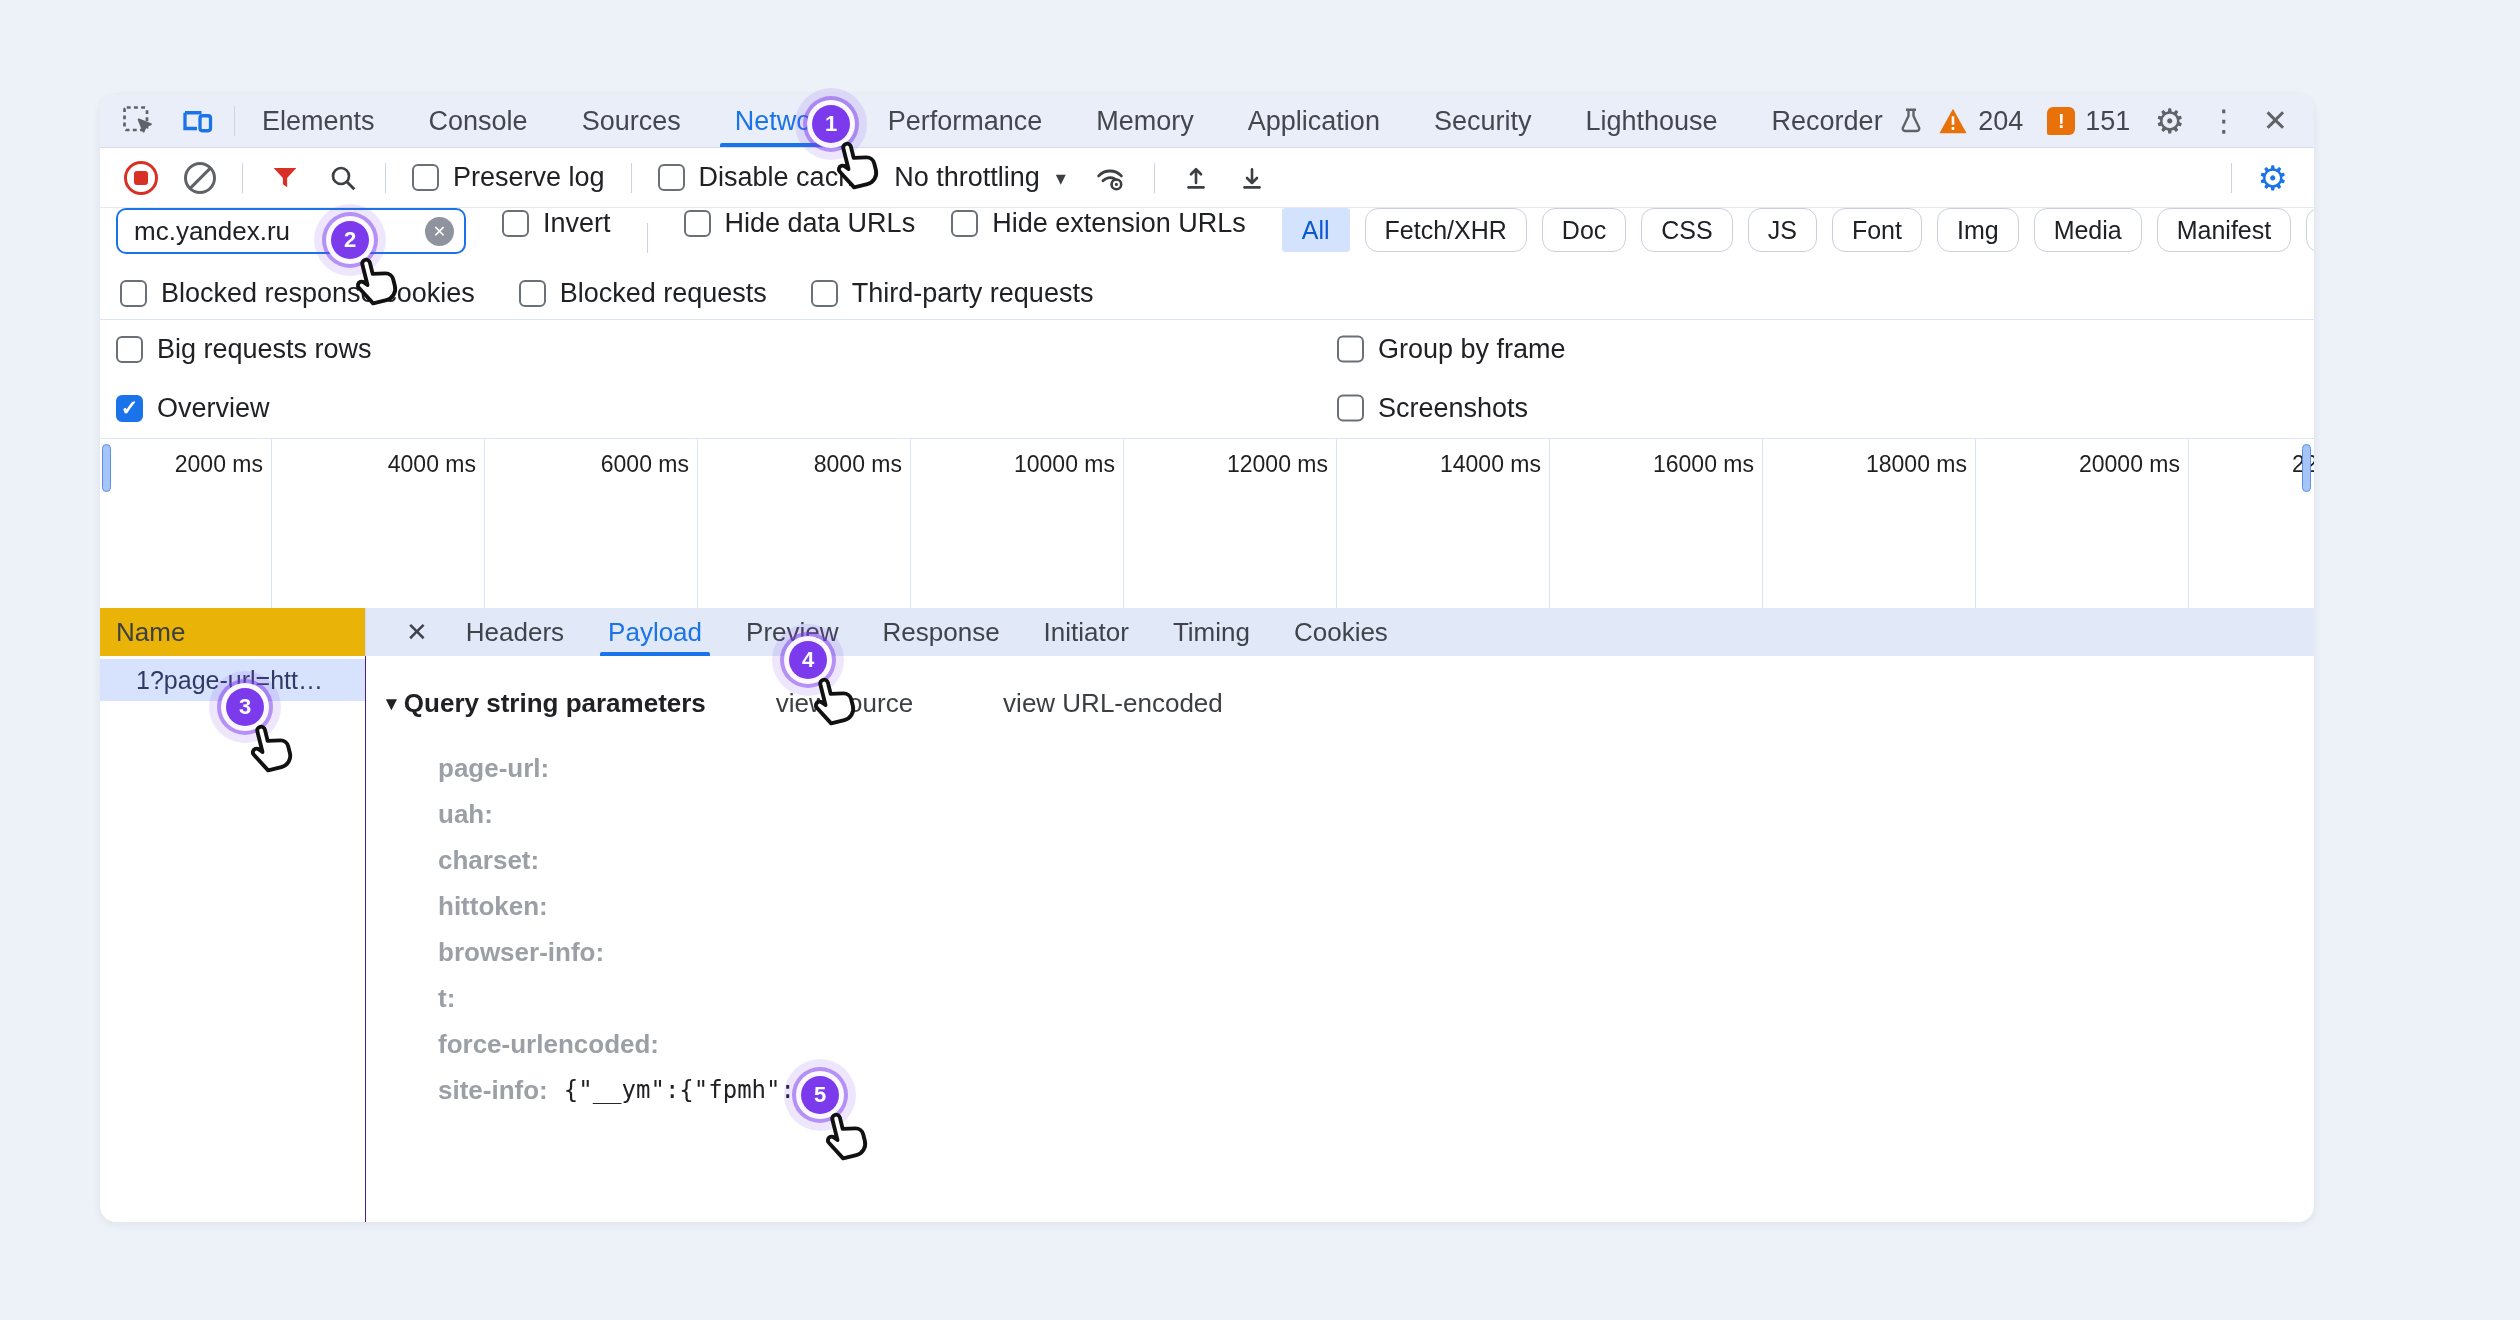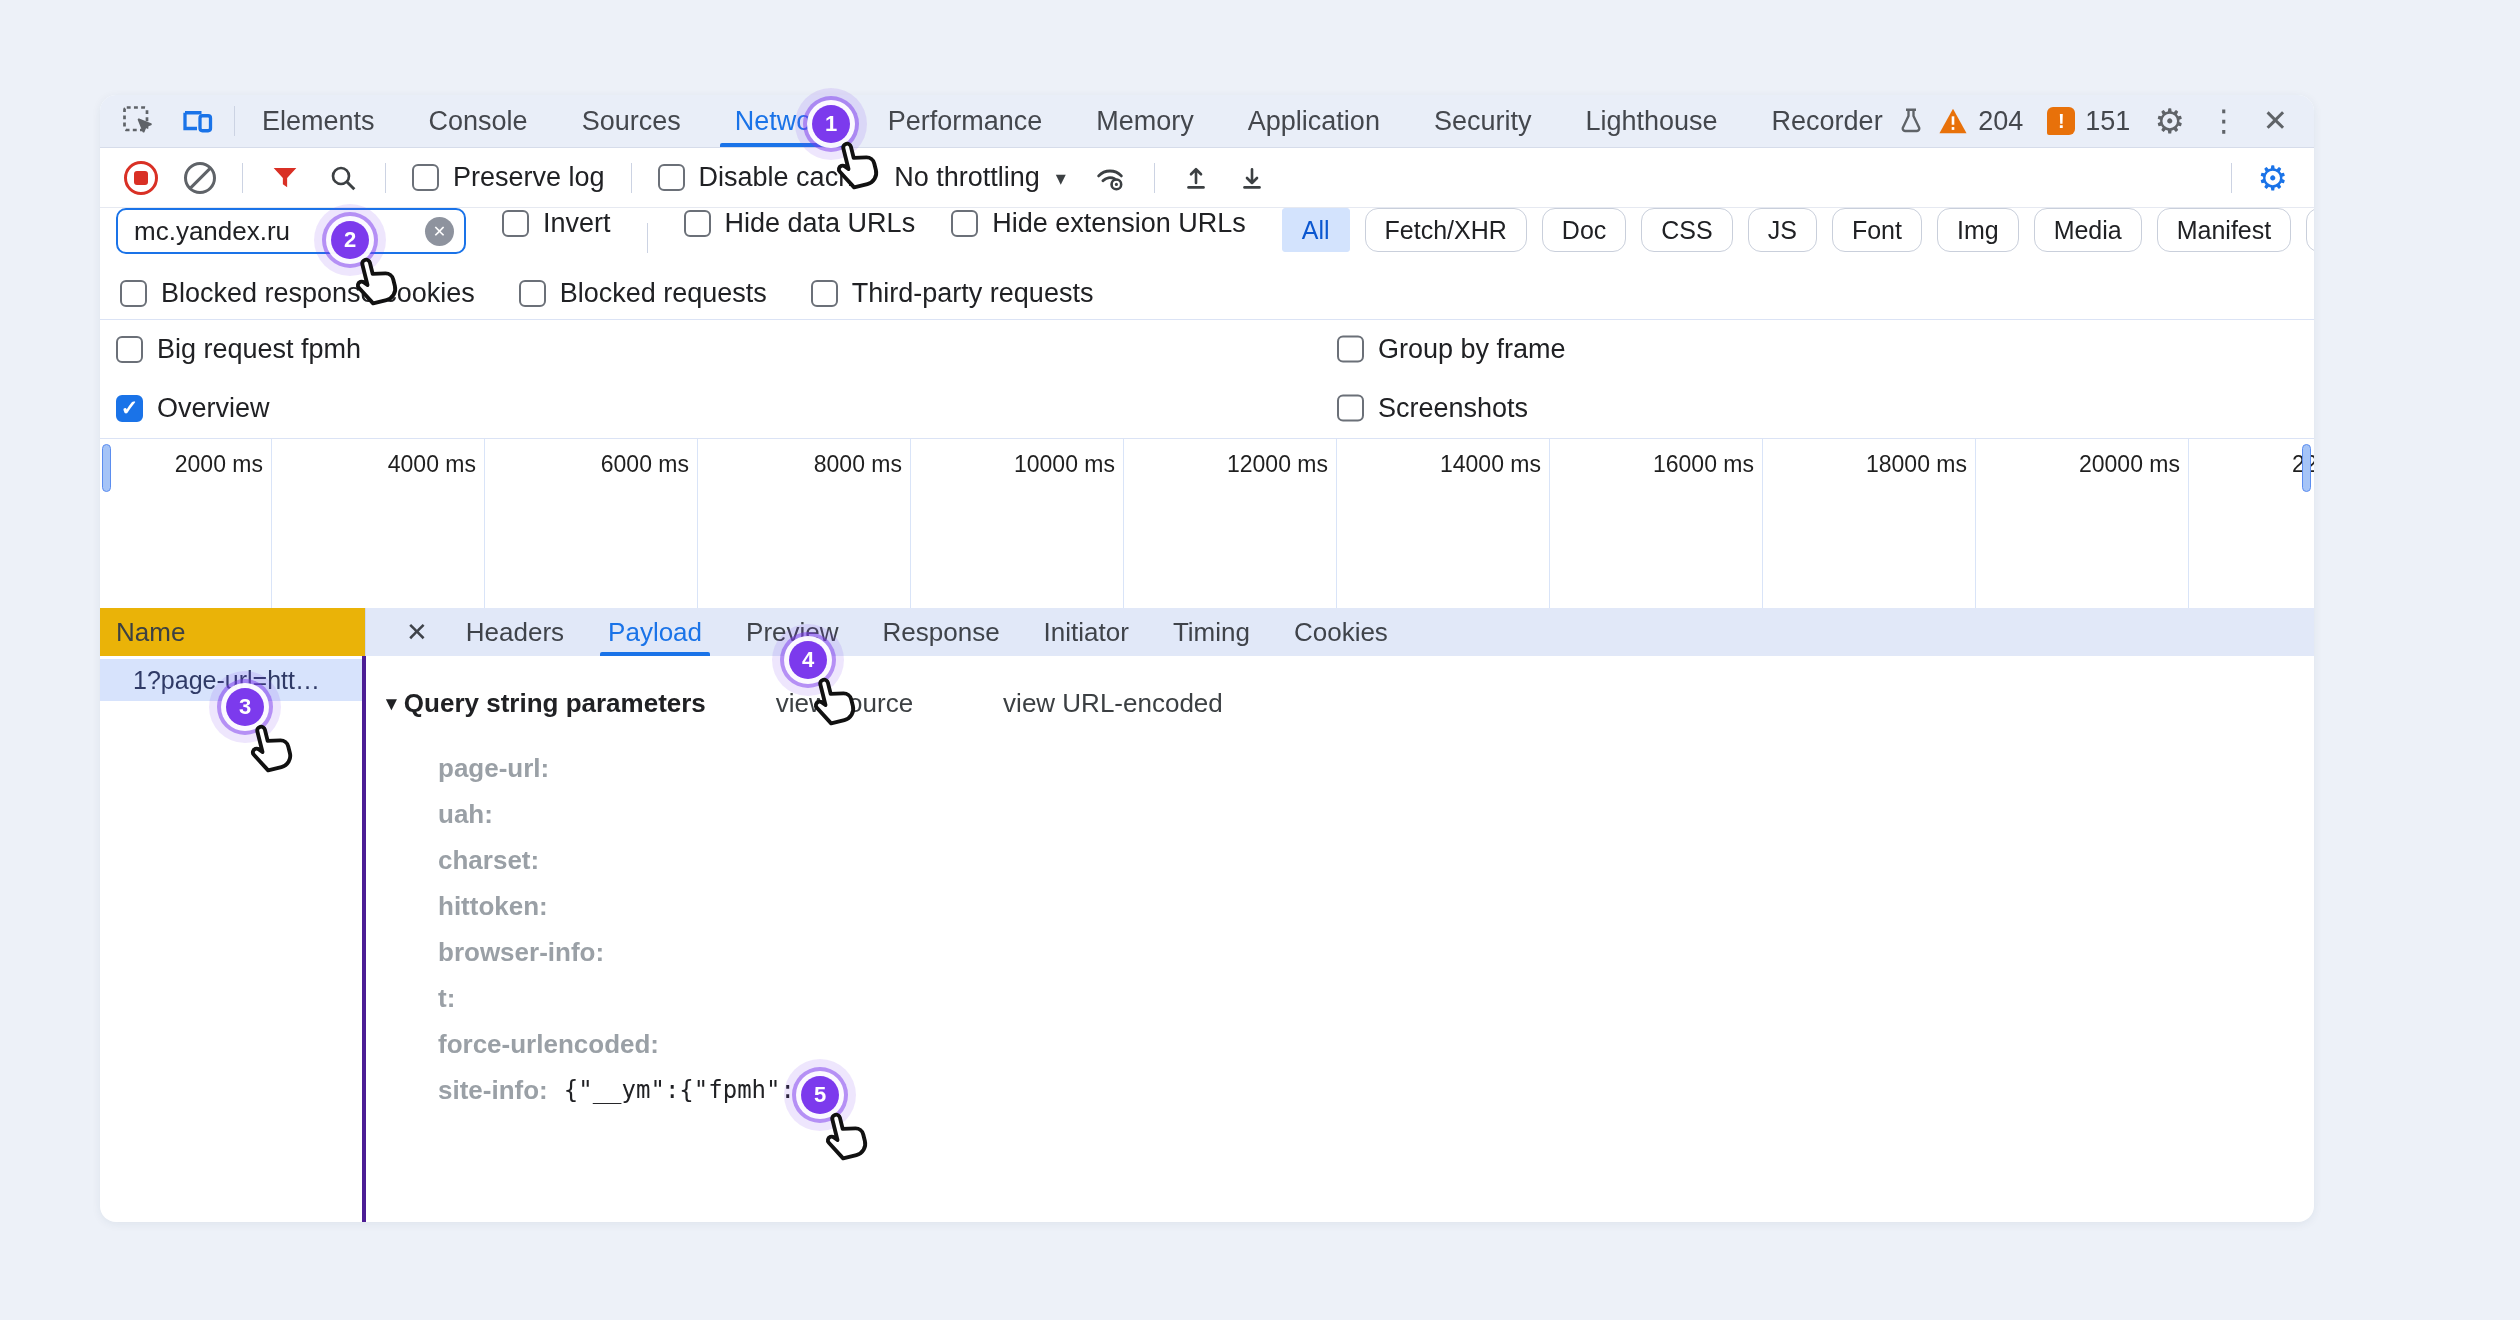--- a/index.html
+++ b/index.html
@@ -88,21 +88,21 @@
                 font-size:26px; color:#3f434a; }
   .dtab { position:relative; display:flex; align-items:center; padding:0 22px; white-space:nowrap; }
   .dtab.selected { color:#1a73e8; }
   .dtab.selected::after { content:""; position:absolute; left:14px; right:14px; bottom:0; height:4px;
                           background:#1a73e8; border-radius:2px 2px 0 0; }
   .dtabs-host { display:contents; }
   .dclose { display:flex; align-items:center; padding:0 16px 0 6px; font-size:26px; color:#3f434a; }
 
   
   .tablebody { flex:1; display:flex; min-height:0; }
-  .namecol { width:266px; border-right:4px solid #4c1d95; flex:none; padding-top:3px; }
+  .namecol { width:266px; border-right:1px solid #4c1d95; flex:none; padding-top:3px; }
   .selrow { height:42px; background:#d7e3fc; display:flex; align-items:center; justify-content:flex-end;
             padding-right:42px; font-size:25px; color:#2f3a66; }
   .payloadpane { flex:1; padding:32px 0 0 16px; }
   .qsp-head { display:flex; align-items:center; font-size:26px; }
   .qsp-caret { font-size:19px; color:#202124; margin-right:3px; }
   .qsp-title { font-weight:bold; color:#202124; }
   .qsp-link { color:#3c4043; margin-left:70px; }
   .qsp-link.l2 { margin-left:90px; }
   .params { margin-top:26px; }
   .param { height:46px; display:flex; align-items:center; padding-left:56px; }
@@ -335,21 +335,21 @@
           <span class="cb"></span>
           <span>Third-party requests</span>
         </label>
       
     </div>
   </div>
 
   <div class="optrow">
     <label class="cb-item">
       <span class="cb"></span>
-      <span>Big request fpmh</span>
+      <span>Big requests rows</span>
     </label>
     <label class="cb-item opt-right">
       <span class="cb"></span>
       <span>Group by frame</span>
     </label>
   </div>
   <div class="optrow r2">
     <label class="cb-item">
       <span class="cb checked"></span>
       <span>Overview</span>

